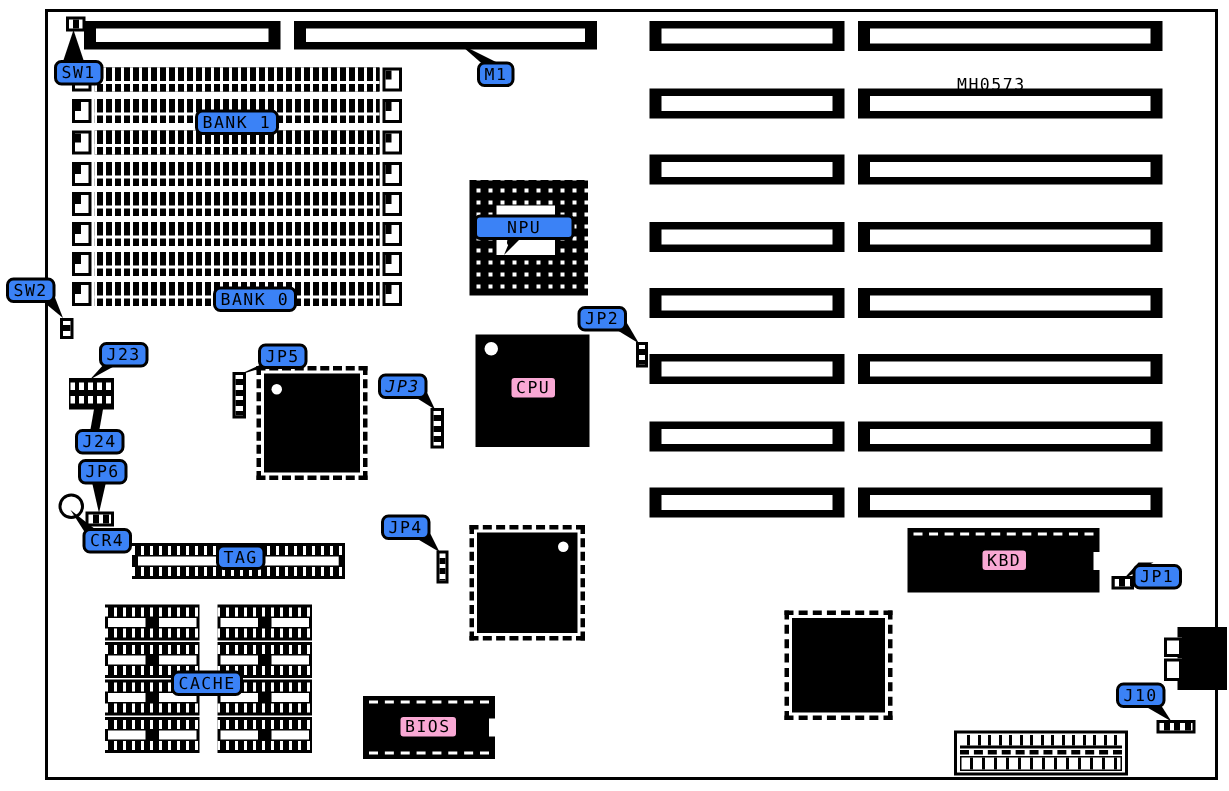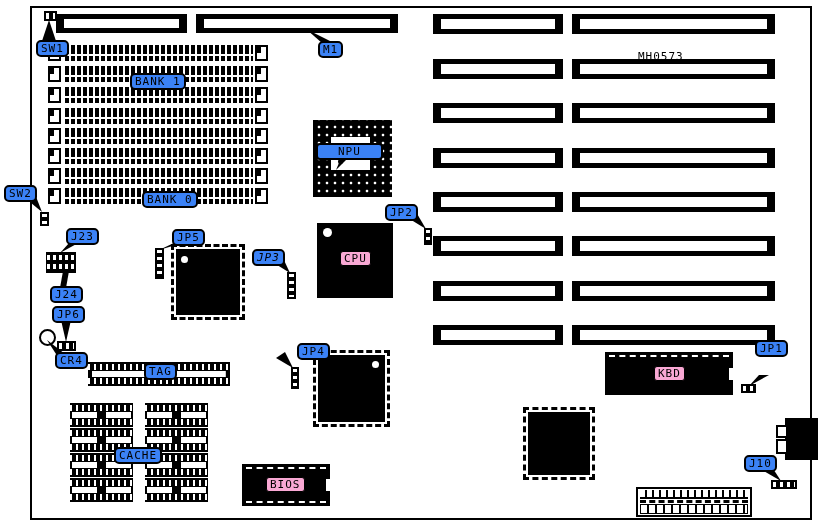--- a/index.html
+++ b/index.html
@@ -252,22 +252,22 @@
   <div class="plain" style="left:638px;top:34px;margin-top:16px;">MH0573</div>
   <div class="callout" style="left:130px;top:73px;">BANK 1</div>
   <div class="callout" style="left:142px;top:155px;margin-top:36px;">BANK 0</div>
   <div class="callout" style="left:66px;top:228px;">J23</div>
   <div class="callout" style="left:50px;top:286px;">J24</div>
   <div class="callout" style="left:52px;top:306px;">JP6</div>
   <div class="callout" style="left:55px;top:352px;">CR4</div>
   <div class="callout" style="left:172px;top:229px;">JP5</div>
   <div class="callout" style="left:252px;top:249px;font-style:italic;">JP3</div>
   <div class="callout" style="left:385px;top:204px;">JP2</div>
-  <div class="callout" style="left:254px;top:343px;margin-left:43px;">JP4</div>
+  <div class="callout" style="left:254px;top:343px;">JP4</div>
   <div class="callout" style="left:144px;top:363px;">TAG</div>
   <div class="callout" style="left:114px;top:447px;">CACHE</div>
   <div class="onchip" style="left:266px;top:477px;">BIOS</div>
   <div class="onchip" style="left:340px;top:251px;">CPU</div>
   <div class="callout" style="left:316px;top:143px;padding:0 20px;border-radius:4px;">NPU</div>
   <div class="onchip" style="left:654px;top:366px;">KBD</div>
-  <div class="callout" style="left:755px;top:340px;">JP1</div>
+  <div class="callout" style="left:755px;top:376px;">JP1</div>
   <div class="callout" style="left:744px;top:455px;">J10</div>
 </div>
 
 </body></html>

